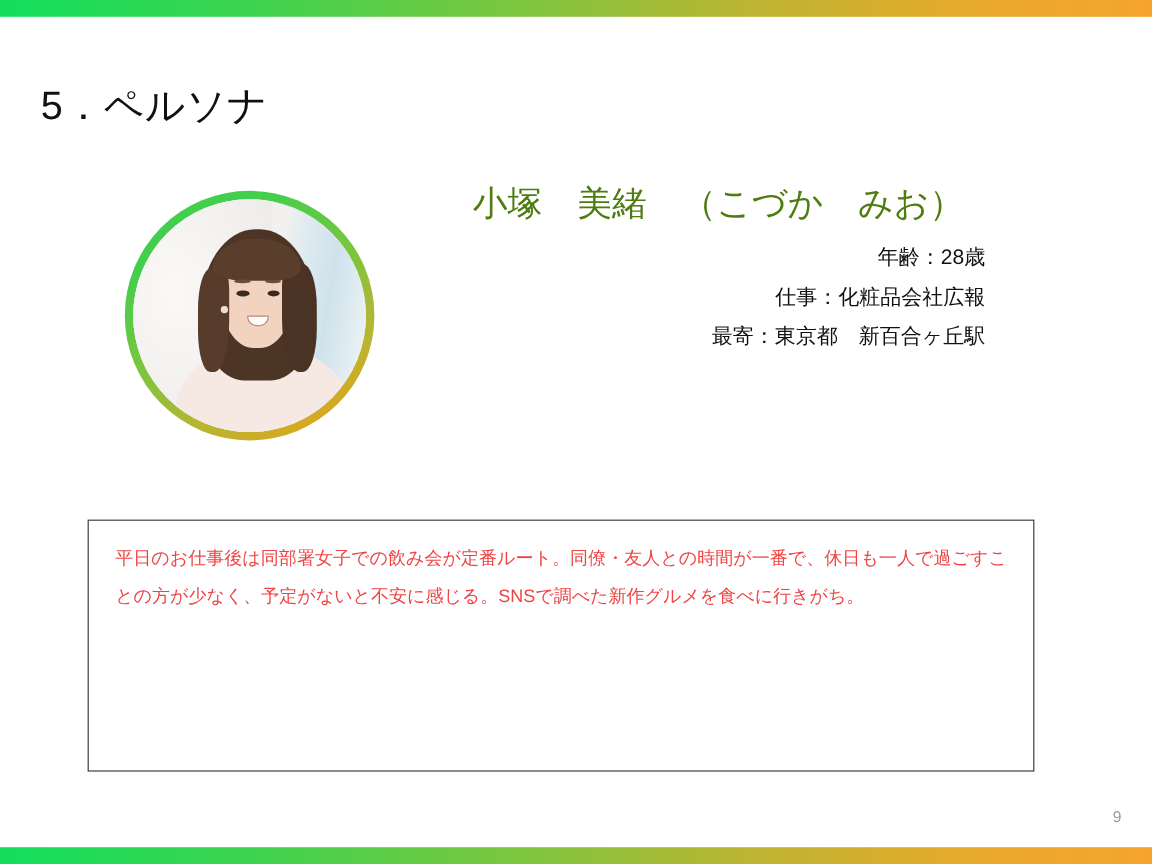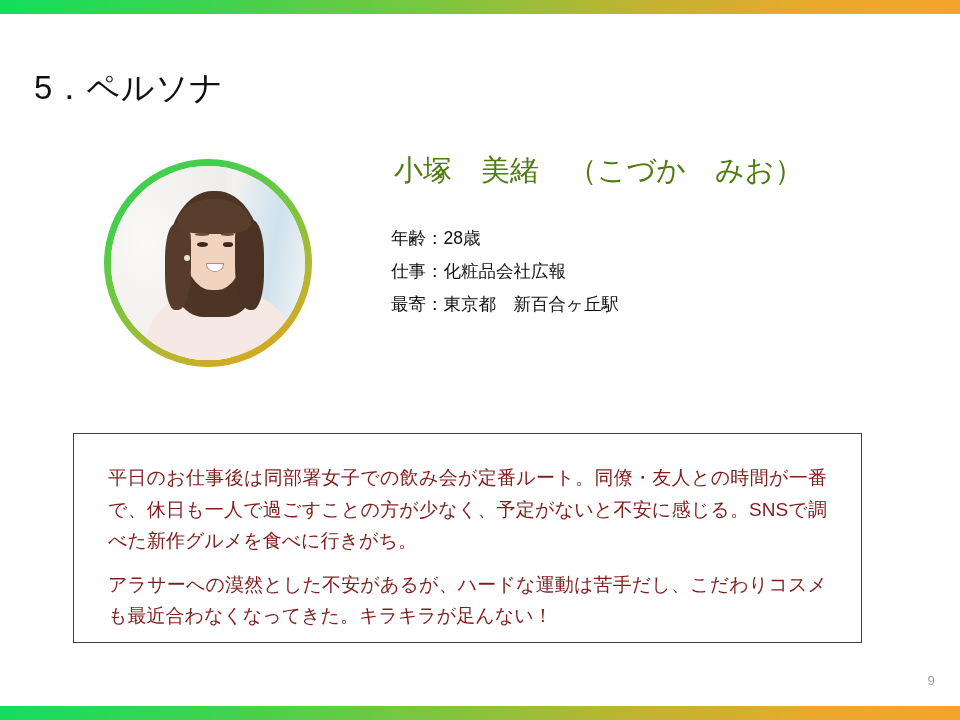--- a/index.html
+++ b/index.html
@@ -184,22 +184,23 @@
     left: 394px;
     top: 150px;
     font-size: 29px;
     line-height: 40px;
     color: #4d7c0f;
     white-space: pre;
   }
   .profile-list {
     position: absolute;
     left: 391px;
-    top: 222px;
+    top: 198px;
     width: 430px;
+    text-align: right;
   }
   .profile-row {
     font-size: 17.5px;
     line-height: 33px;
     color: #111111;
     white-space: pre;
   }
 
   
   .desc-box {
@@ -209,24 +210,24 @@
     width: 789px;
     height: 210px;
     border: 1.3px solid #3f3f3f;
     box-sizing: border-box;
     background: #ffffff;
   }
   .desc-inner {
     padding: 16px 22px 0 22px;
   }
   .desc-para {
-    font-size: 19px;
+    font-size: 15px;
     line-height: 31.5px;
-    color: #7f1d1d;
-    margin: 12px;
+    color: #ef4444;
+    margin: 0;
     text-align: justify;
     text-justify: inter-character;
   }
 
   
   .page-number {
     position: absolute;
     left: 920px;
     top: 673px;
     width: 22px;
@@ -266,19 +267,18 @@
 
 <div class="profile-list">
   <div class="profile-row">年齢：28歳</div>
   <div class="profile-row">仕事：化粧品会社広報</div>
   <div class="profile-row">最寄：東京都　新百合ヶ丘駅</div>
 </div>
 
 <div class="desc-box">
   <div class="desc-inner">
     <p class="desc-para">平日のお仕事後は同部署女子での飲み会が定番ルート。同僚・友人との時間が一番で、休日も一人で過ごすことの方が少なく、予定がないと不安に感じる。SNSで調べた新作グルメを食べに行きがち。</p>
-    <p class="desc-para">アラサーへの漠然とした不安があるが、ハードな運動は苦手だし、こだわりコスメも最近合わなくなってきた。キラキラが足んない！</p>
   </div>
 </div>
 
 <div class="page-number">9</div>
 
 <div class="bar bar-bottom"></div>
 
 </body></html>

